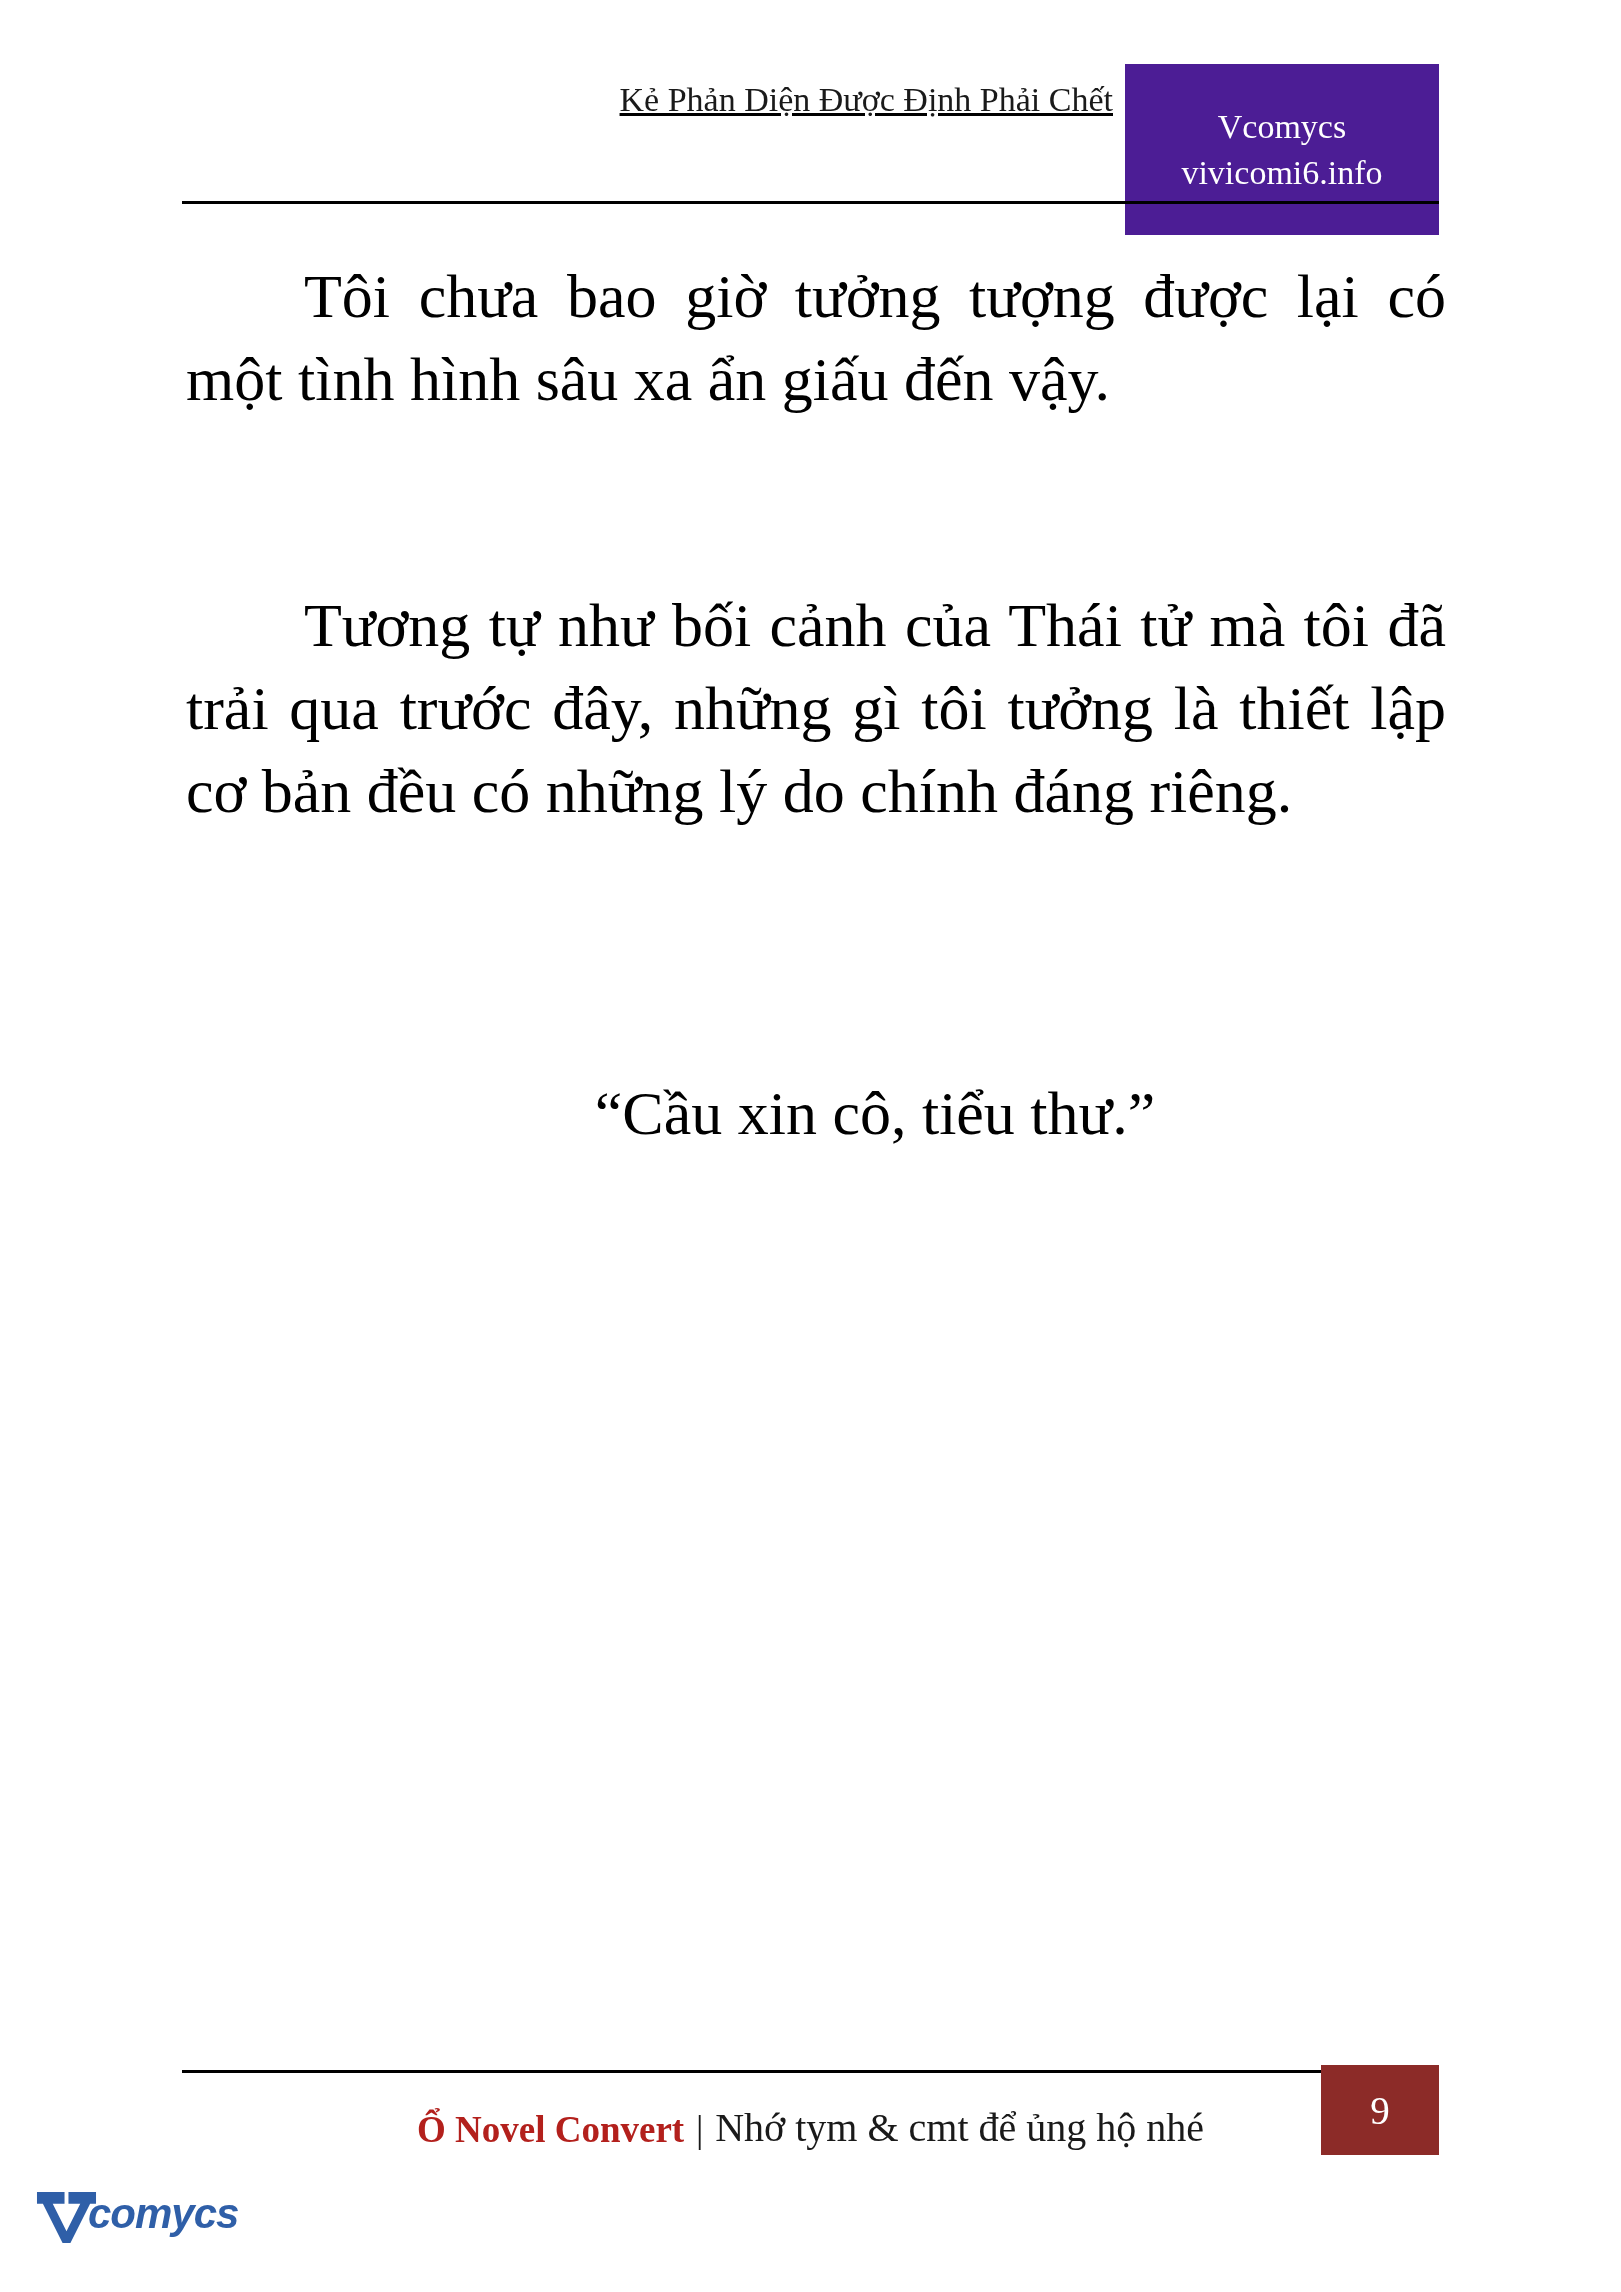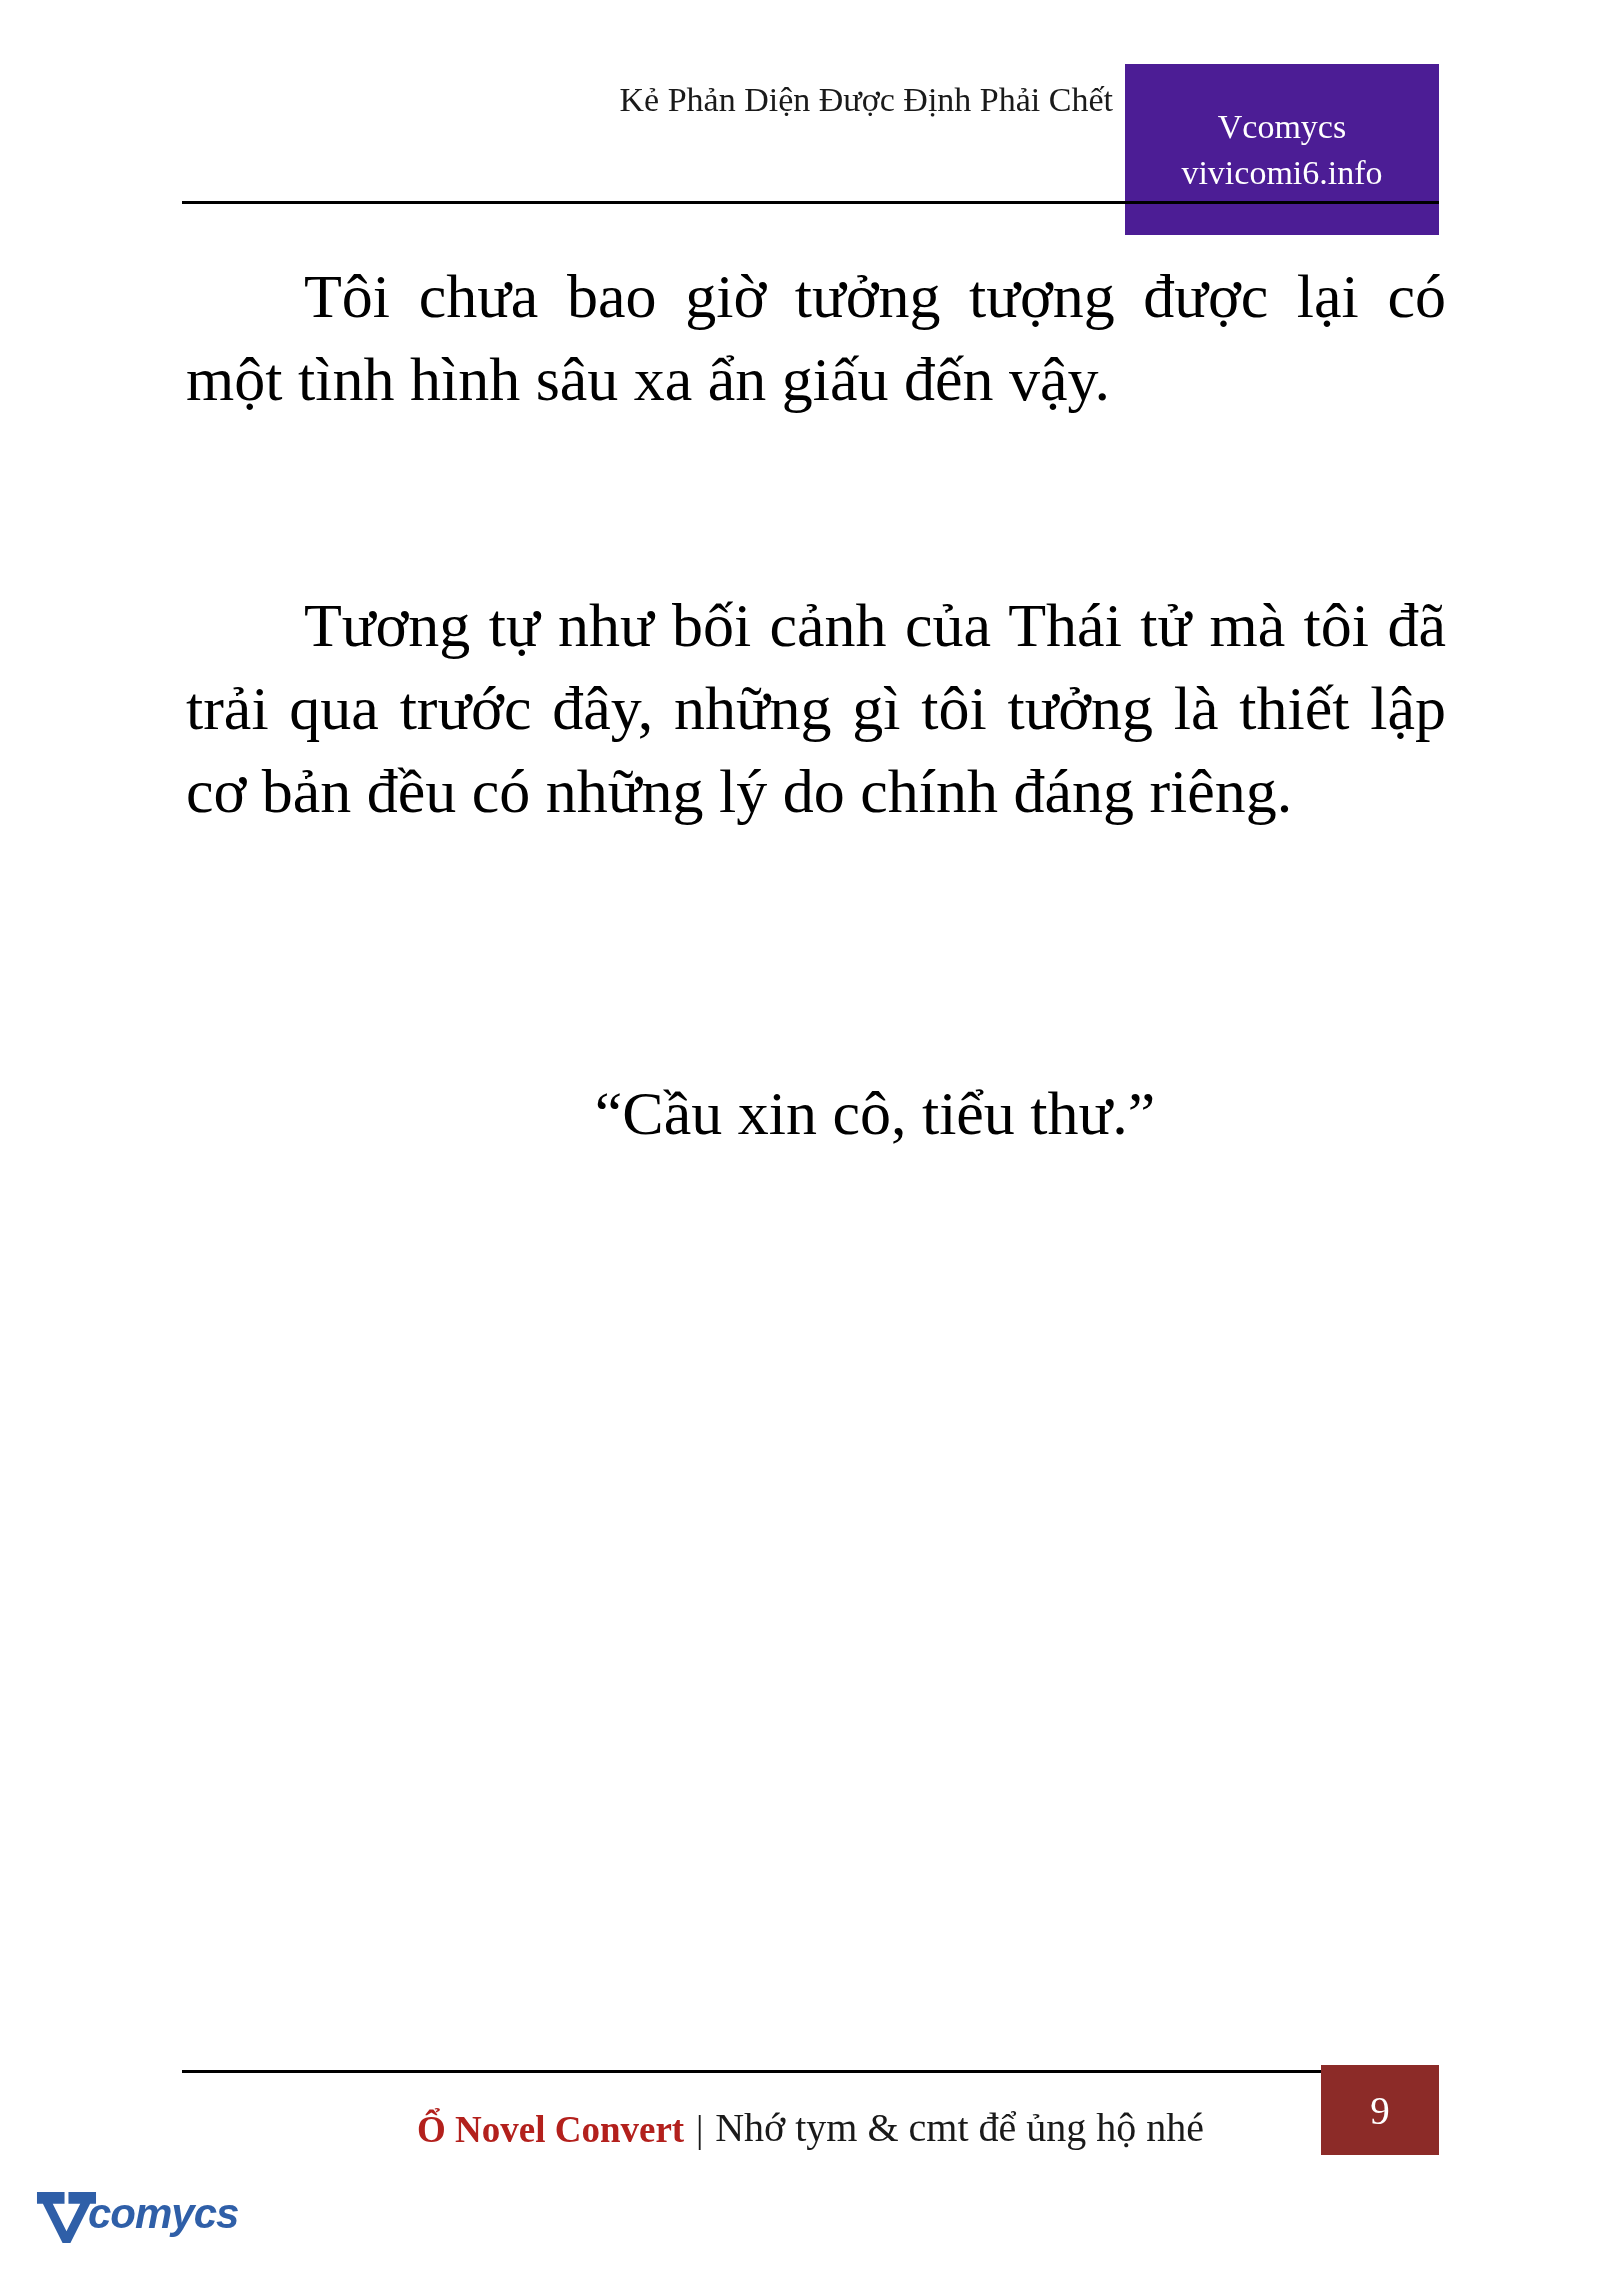--- a/index.html
+++ b/index.html
@@ -32,20 +32,21 @@
     height: 2.9px;
     background: #000000;
   }
   .header-title-block {
     position: absolute;
     right: 326px;
     top: 2px;
     width: 784px;
     text-align: right;
     line-height: 1.32;
+    text-decoration: underline;
   }
   .header-title-line {
     font-size: 34px;
     color: #1a1a1a;
     font-family: "Liberation Serif", serif;
     white-space: nowrap;
   }
   .header-badge {
     position: absolute;
     right: 0;

